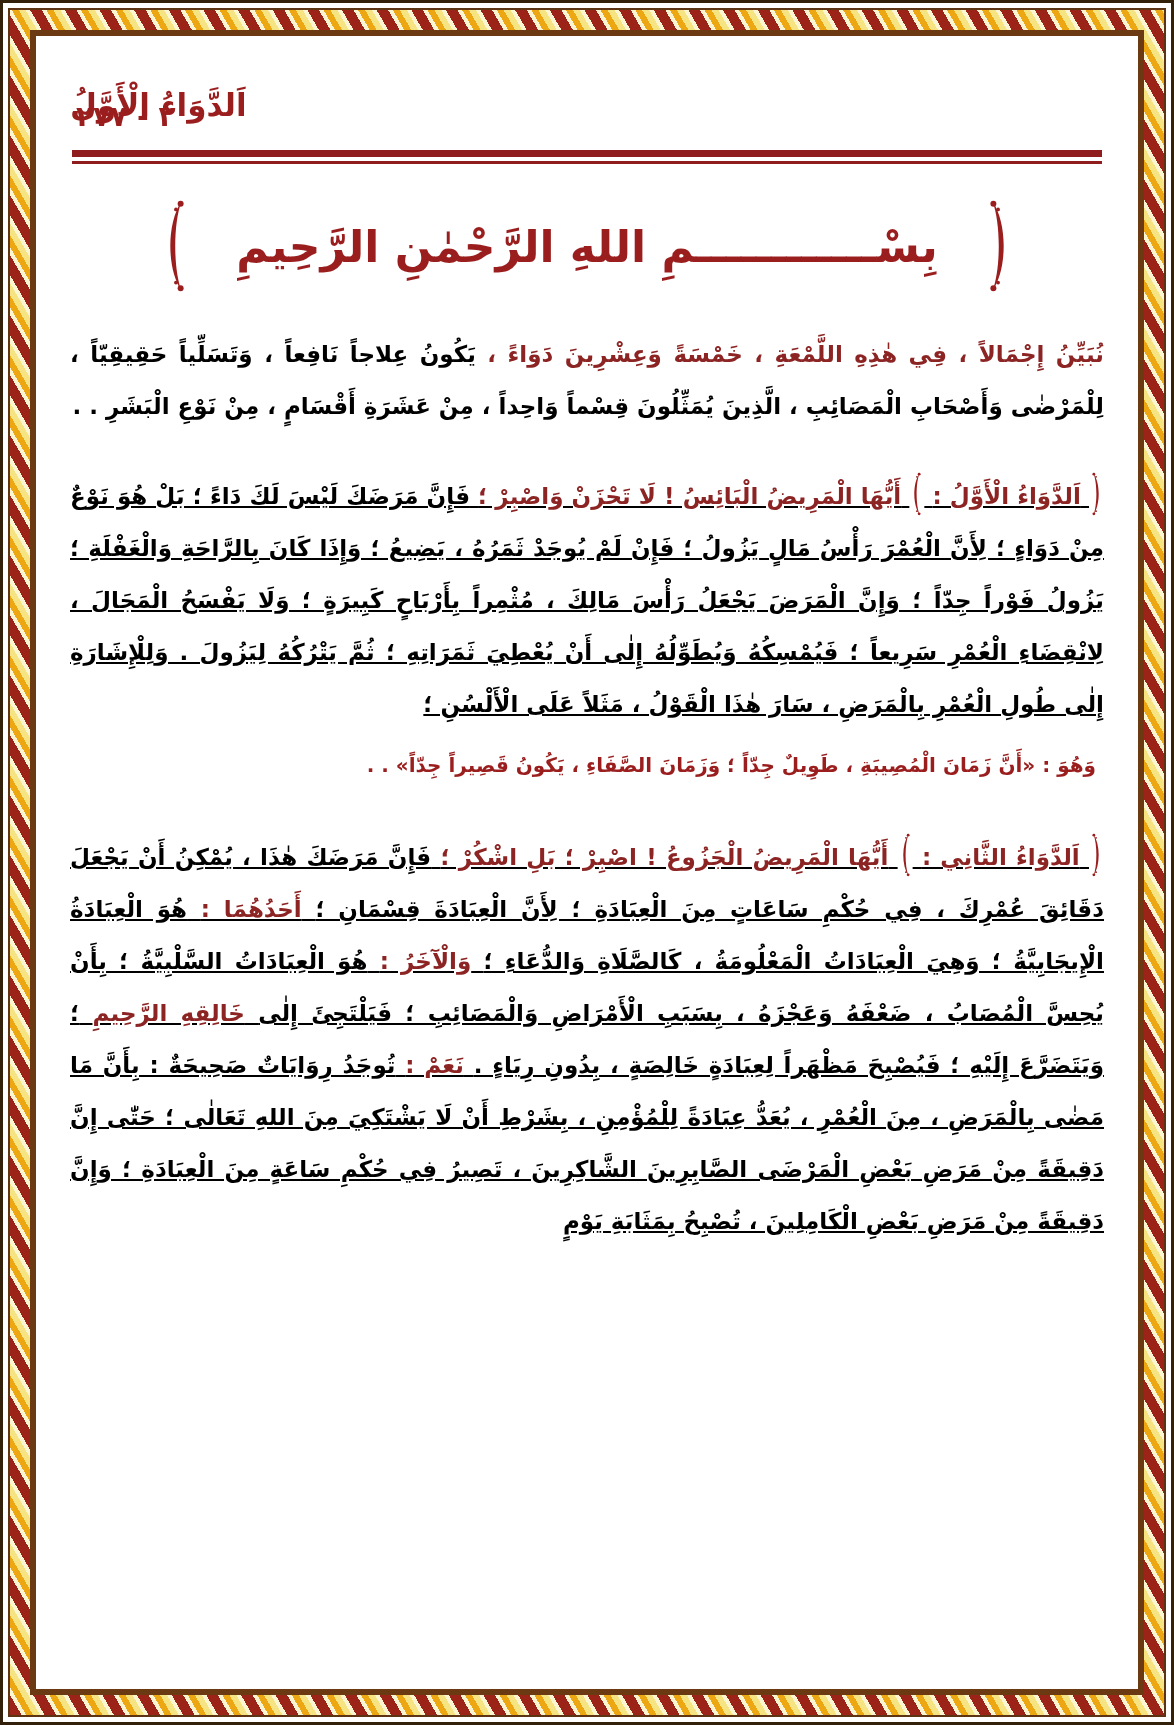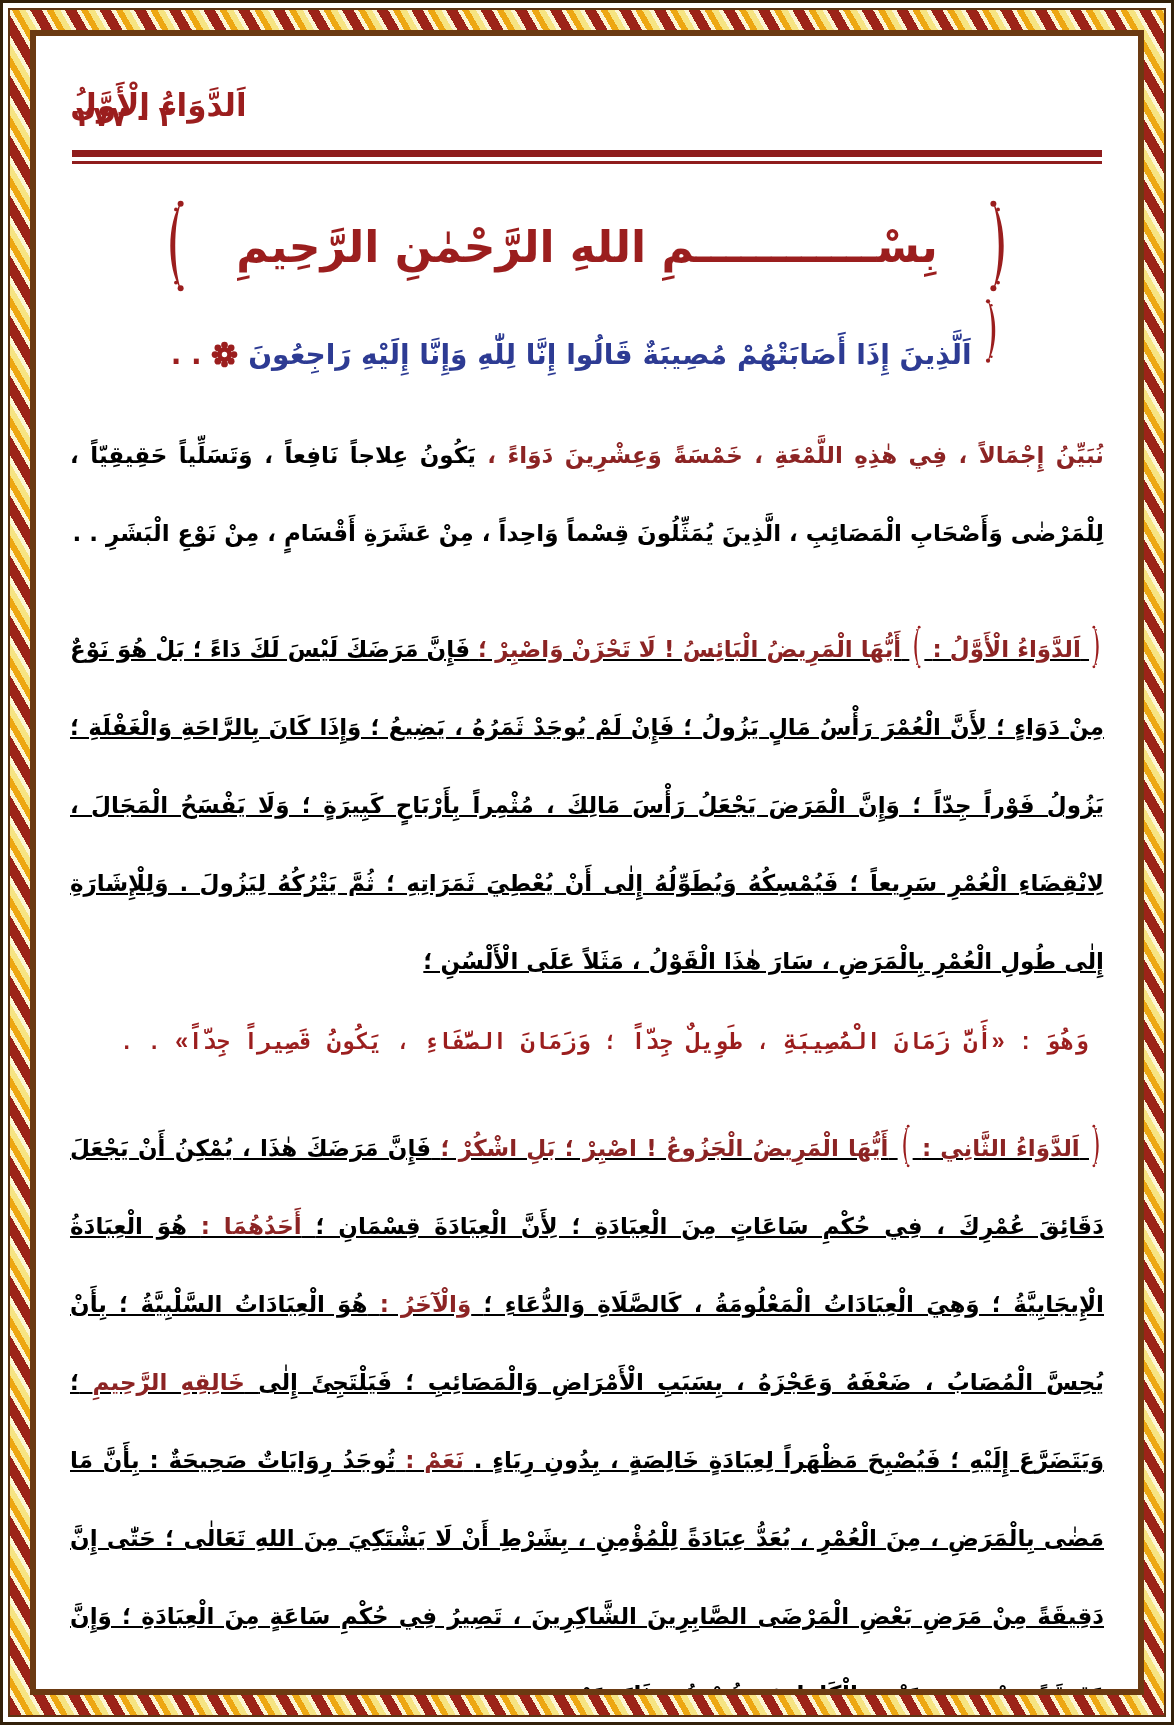--- a/index.html
+++ b/index.html
@@ -69,29 +69,29 @@
     text-align:center;
     font-size:28px;font-weight:700;color:#2d3b93;
     line-height:62px;white-space:nowrap;
   }
   .rosette{width:27px;height:27px;vertical-align:-4px;display:inline-block;}
   .verse-dots{color:#9b1e1e;font-weight:700;}
 
   .body-par{
     margin:30px 0 0 0;
     font-size:23px;font-weight:700;color:#000;
-    line-height:78px;
+    line-height:52px;
     text-align:justify;
     text-justify:inter-word;
   }
   .par-gap{margin-top:38px;text-decoration:underline;}
   .proverb{
-    margin:16px;
-    font-size:23px;font-weight:700;color:#9b1e1e;
-    line-height:55px;text-align:right;font-family:Liberation Mono, monospace;
+    margin:8px;
+    font-size:20px;font-weight:700;color:#9b1e1e;
+    line-height:55px;text-align:right;
   }
   .red-seg{color:#8c2424;}
 </style>
 </head>
 <body>
 
 <svg width="0" height="0" style="position:absolute">
   <defs>
     <g id="orn-bracket">
       <path d="M9 2 C25 26 25 74 9 98 C18 74 18 26 9 2 Z" fill="#9b1e1e"></path>
@@ -135,30 +135,20 @@
     <div class="basmala">
       <svg class="orn-br br-lg" viewBox="0 0 32 100">
           <use href="#orn-bracket"></use>
         </svg>
       <span class="basmala-text">بِسْــــــــــــمِ اللهِ الرَّحْمٰنِ الرَّحِيمِ</span>
       <svg class="orn-br br-lg flip" viewBox="0 0 32 100">
           <use href="#orn-bracket"></use>
         </svg>
     </div>
 
-    <div class="verse-line">
-      <svg class="orn-br br-md" viewBox="0 0 32 100">
-          <use href="#orn-bracket"></use>
-        </svg>
-      <span class="blue">اَلَّذِينَ إِذَا أَصَابَتْهُمْ مُصِيبَةٌ قَالُوا إِنَّا لِلّٰهِ وَإِنَّا إِلَيْهِ رَاجِعُونَ</span>
-      <svg class="rosette" viewBox="0 0 24 24">
-          <use href="#orn-rosette"></use>
-        </svg>
-      <span class="verse-dots">. .</span>
-    </div>
 
 
     <p class="body-par">
       <span class="red-seg">نُبَيِّنُ إِجْمَالاً ، فِي هٰذِهِ اللَّمْعَةِ ، خَمْسَةً وَعِشْرِينَ دَوَاءً ،</span>
       <span class="black">يَكُونُ عِلاجاً نَافِعاً ، وَتَسَلِّياً حَقِيقِيّاً ، لِلْمَرْضٰى وَأَصْحَابِ الْمَصَائِبِ ، الَّذِينَ يُمَثِّلُونَ قِسْماً وَاحِداً ، مِنْ عَشَرَةِ أَقْسَامٍ ، مِنْ نَوْعِ الْبَشَرِ . .</span>
     </p>
 
     <p class="body-par par-gap">
       <svg class="orn-br br-sm" viewBox="0 0 32 100">
           <use href="#orn-bracket"></use>

